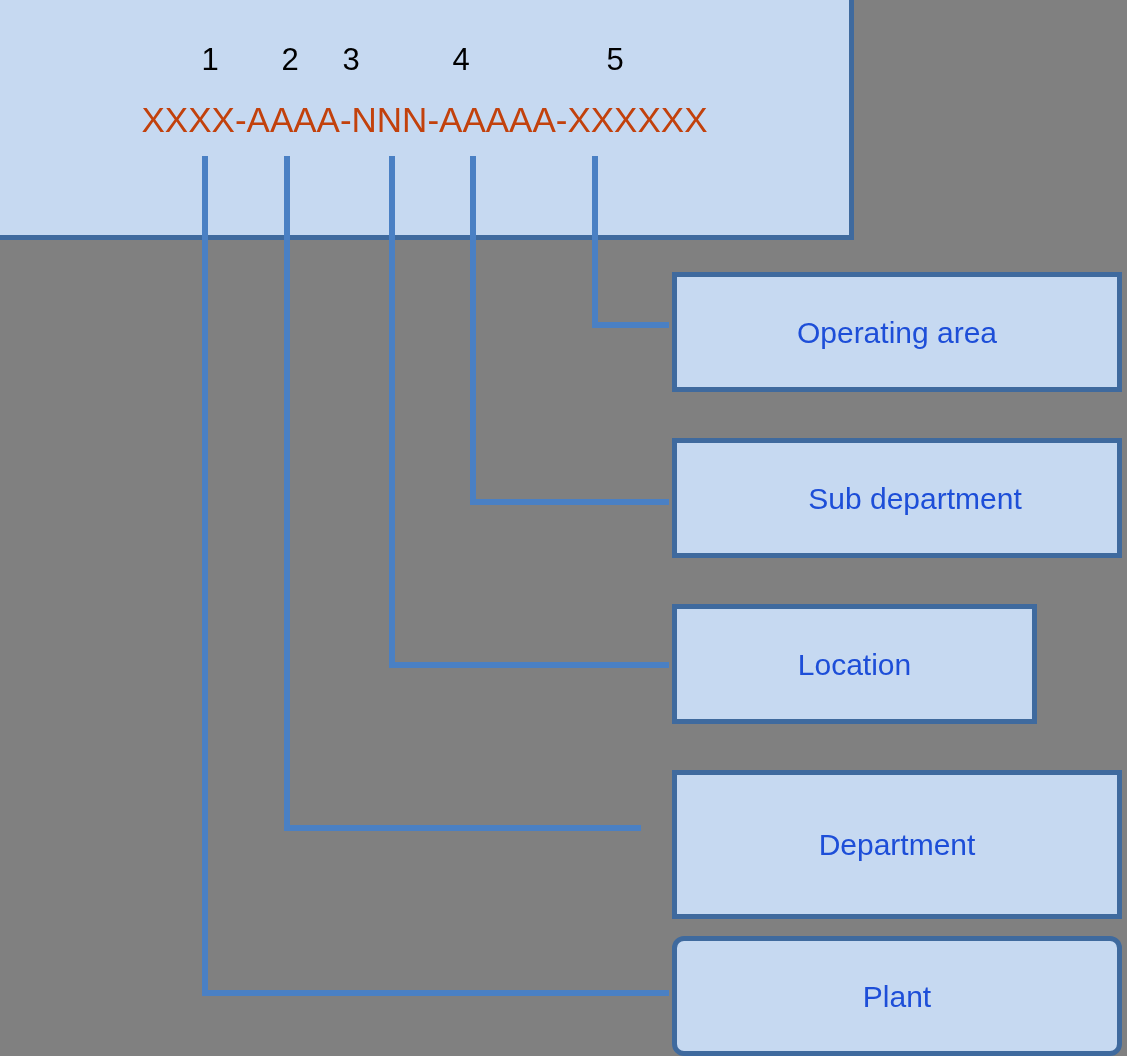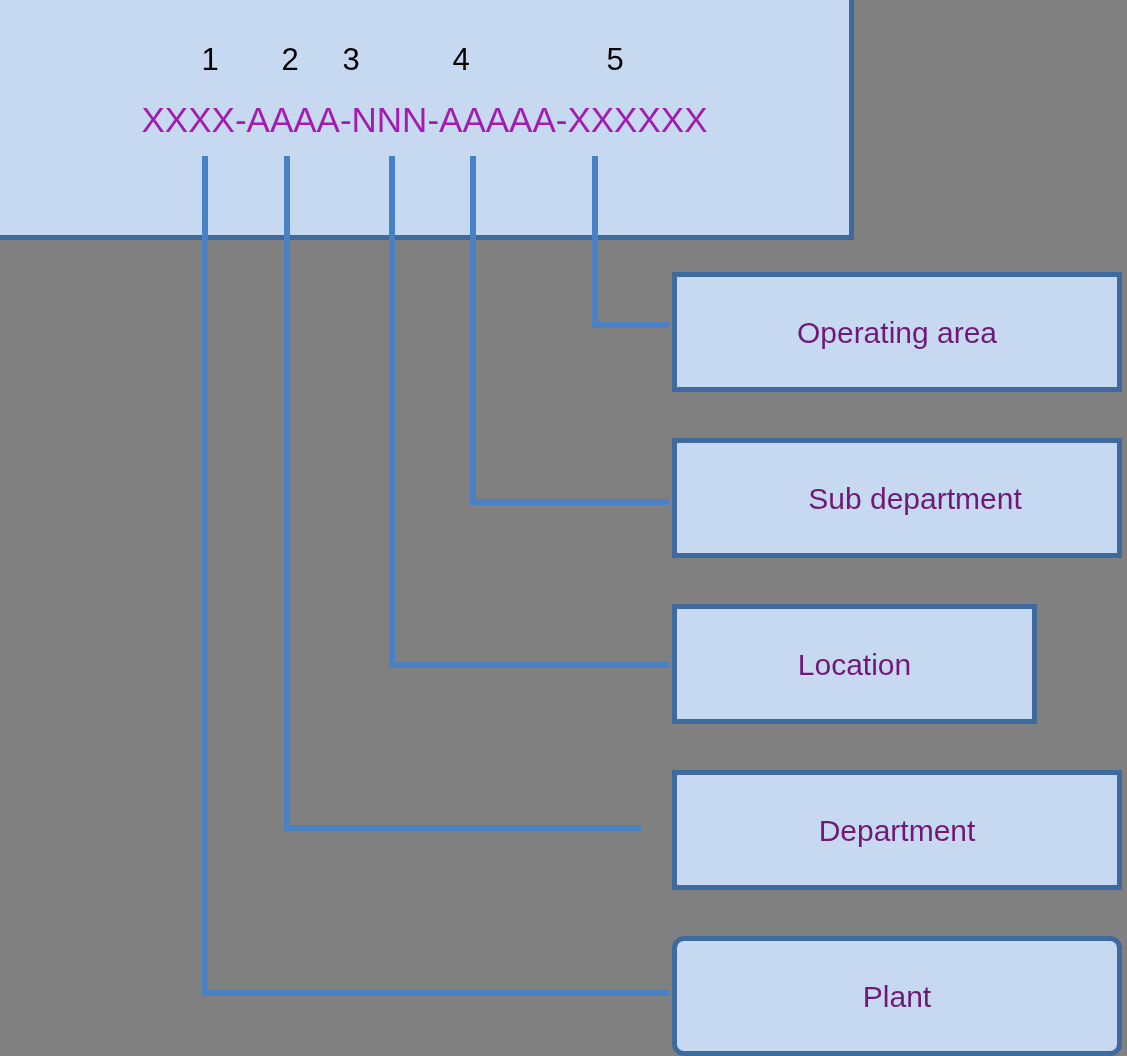--- a/index.html
+++ b/index.html
@@ -48,37 +48,37 @@
   }
   .code-string {
     position: absolute;
     left: 0;
     top: 98px;
     width: 100%;
     text-align: center;
     font-size: 35px;
     line-height: 44px;
     letter-spacing: 0px;
-    color: #a21caf;
+    color: #c2410c;
     white-space: pre;
   }
 
   
   .label-box {
     position: absolute;
     box-sizing: border-box;
     background: #c6d9f1;
     border: 5px solid #3f6a9e;
     display: flex;
     align-items: center;
     justify-content: center;
   }
   .label-box span {
     font-size: 30px;
-    color: #701a75;
+    color: #1d4ed8;
     line-height: 1.1;
   }
 
   
   .conn-layer {
     position: absolute;
     left: 0;
     top: 0;
     width: 1127px;
     height: 1056px;
@@ -123,21 +123,21 @@
   </div>
 
   <div class="label-box" style="left:672px; top:438px; width:450px; height:120px;padding-left:36px;">
     <span>Sub department</span>
   </div>
 
   <div class="label-box" style="left:672px; top:604px; width:365px; height:120px;">
     <span>Location</span>
   </div>
 
-  <div class="label-box" style="left:672px; top:770px; width:450px; height:120px;">
+  <div class="label-box" style="left:672px; top:770px; width:450px; height:149px;">
     <span>Department</span>
   </div>
 
   <div class="label-box" style="left:672px; top:936px; width:450px; height:120px;border-radius:12px;">
     <span>Plant</span>
   </div>
 
 </div>
 
 </body></html>

